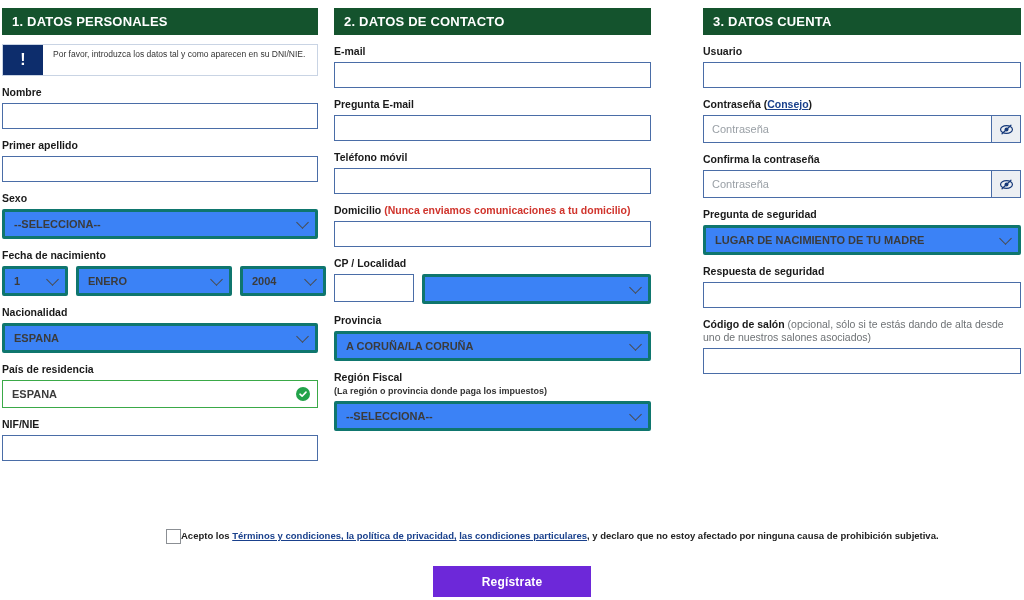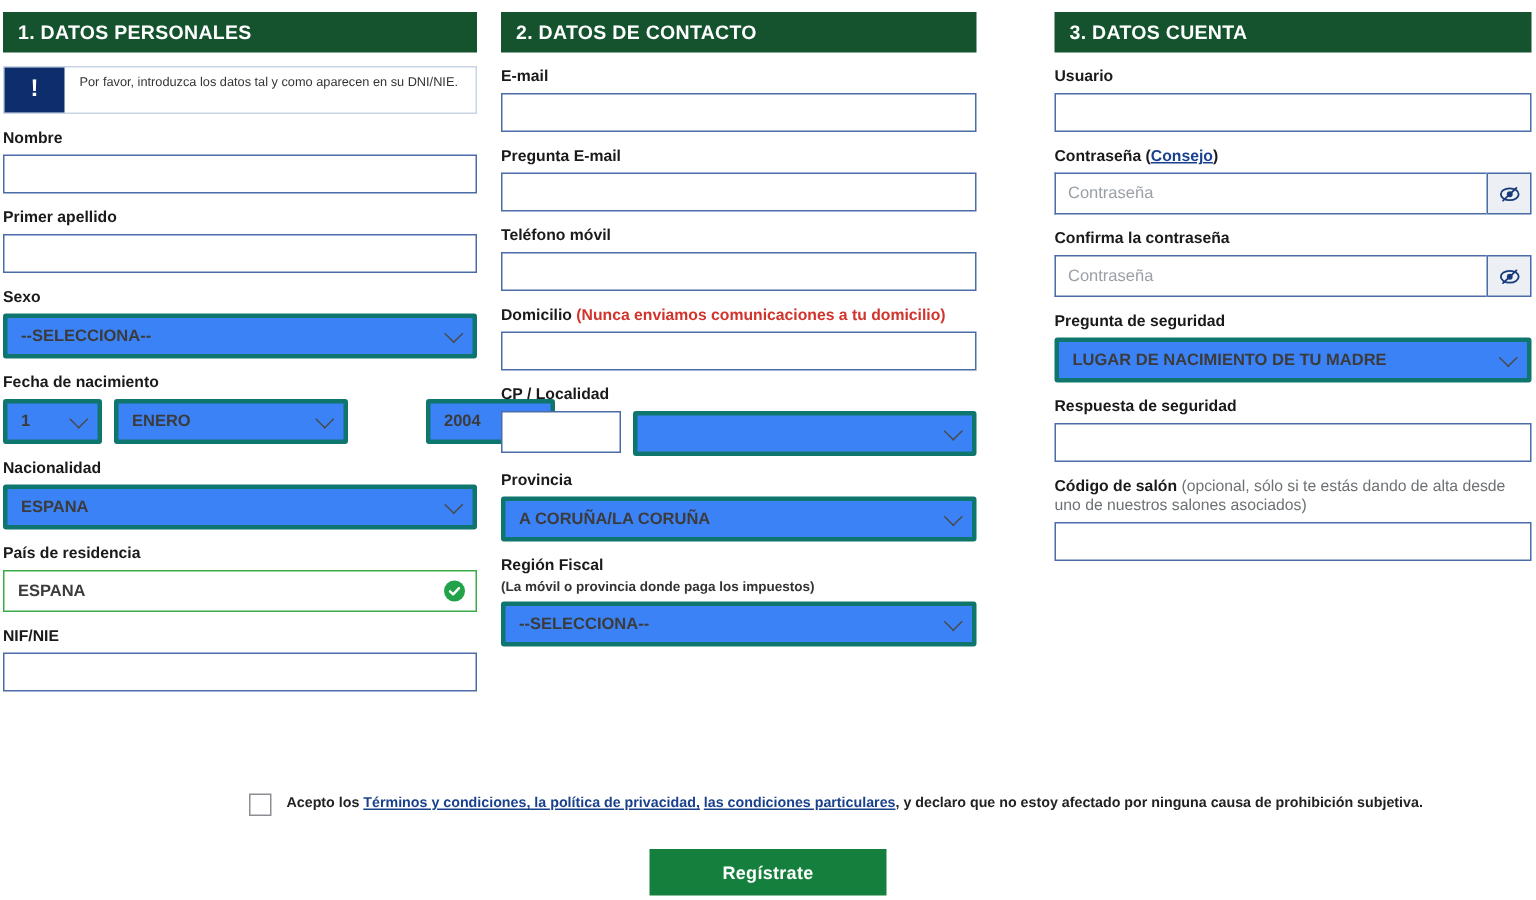--- a/index.html
+++ b/index.html
@@ -150,21 +150,21 @@
     display: flex;
     align-items: center;
     justify-content: center;
   }
   .check-badge svg { display: block; }
 
   
   .row { display: flex; gap: 8px; }
   .row .sel.day  { width: 66px; flex: none; }
   .row .sel.mon  { width: 156px; flex: none; }
-  .row .sel.year { width: 86px; flex: none; margin-left: 44px; }
+  .row .sel.year { width: 86px; flex: none; }
 
   
   .cp-row { display: flex; gap: 8px; align-items: flex-start; }
   .cp-row .cp-input { width: 80px; flex: none; height: 28px; }
   .cp-row .cp-sel { flex: 1; }
 
   
   .pw-wrap { display: flex; }
   .pw-wrap .inp {
     flex: 1;
@@ -183,21 +183,20 @@
   }
   .pw-toggle svg { display: block; }
 
   
   .terms {
     position: absolute;
     left: 166px; top: 529px;
     width: 700px;
     display: flex;
     align-items: flex-start;
-    gap: 10px;
   }
   .cbox {
     width: 15px; height: 15px;
     border: 1px solid #8b8f94;
     background: #fff;
     flex: none;
     margin-top: 0px;
     cursor: pointer;
   }
   .terms-text {
@@ -211,21 +210,21 @@
 
   .submit-wrap {
     position: absolute;
     left: 0; top: 566px;
     width: 1024px;
     display: flex;
     justify-content: center;
   }
   .submit-btn {
     width: 158px; height: 31px;
-    background: #15803d;
+    background: #6d28d9;
     color: #ffffff;
     border: none;
     font-family: "Liberation Sans", sans-serif;
     font-size: 12px;
     font-weight: bold;
     letter-spacing: .2px;
     cursor: pointer;
   }
 </style>
 </head>
@@ -346,21 +345,21 @@
     <div class="field">
       <label class="lbl">Provincia</label>
       <div class="sel">
         <span>A CORUÑA/LA CORUÑA</span>
         <span class="chev"></span>
       </div>
     </div>
 
     <div class="field">
       <label class="lbl">Región Fiscal</label>
-      <span class="sublbl">(La móvil o provincia donde paga los impuestos)</span>
+      <span class="sublbl">(La región o provincia donde paga los impuestos)</span>
       <div class="sel">
         <span>--SELECCIONA--</span>
         <span class="chev"></span>
       </div>
     </div>
 
   </div>
 
   <div class="col" id="col-3">
 

